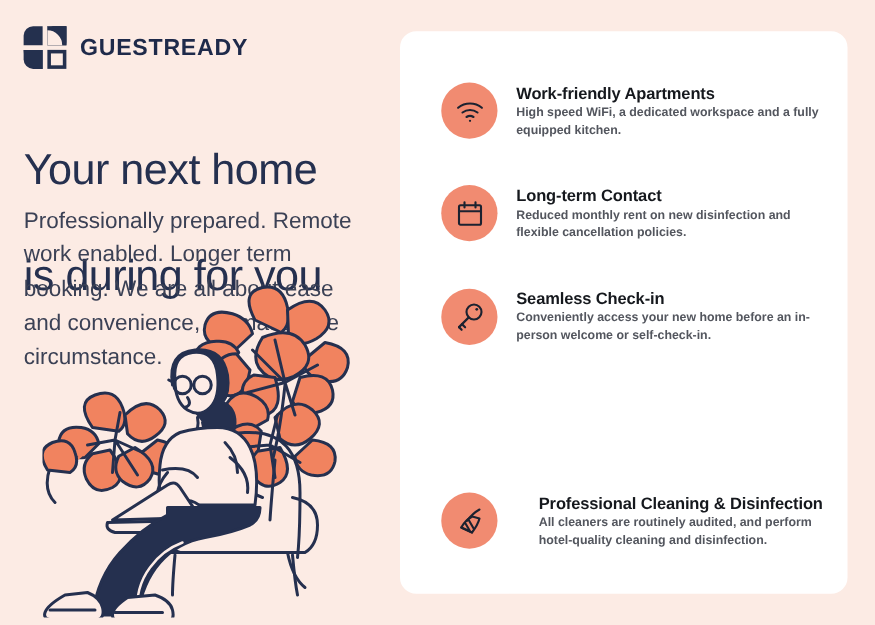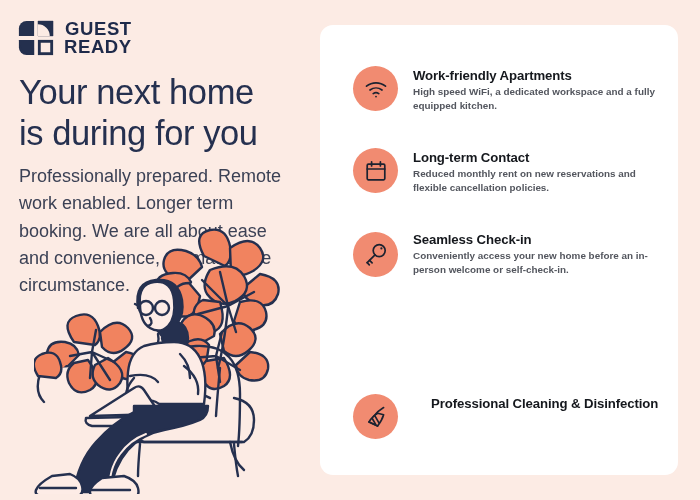--- a/index.html
+++ b/index.html
@@ -19,42 +19,41 @@
 
   #brand-logo {
     position: absolute;
     left: 17px; top: 19px;
     display: flex;
     align-items: center;
     gap: 9px;
   }
   #brand-logo .mark { width: 38px; height: 38px; display: block; }
   #brand-logo .wordmark {
-    display: flex; flex-direction: column;
+    display: flex; flex-direction: row;
     line-height: 0.96;
-    text-align: right;
   }
   #brand-logo .wordmark span {
     font-size: 18.5px;
     font-weight: 700;
     letter-spacing: 0.6px;
     color: #1e2a4a;
   }
 
   #headline {
     position: absolute;
     left: 19px; top: 72px;
     width: 290px;
     font-size: 34.5px;
     font-weight: 400;
     line-height: 1.19;
     letter-spacing: -0.4px;
     color: #25304f;
   }
-  #headline .line { display: block; white-space: nowrap; }
+  #headline .line { display: block; white-space: nowrap; margin-top: 44px; }
 
   #subheadline {
     position: absolute;
     left: 19px; top: 163px;
     width: 275px;
     font-size: 18px;
     font-weight: 400;
     line-height: 1.52;
     color: #3b4155;
   }
@@ -254,21 +253,21 @@
   <div class="feature-item" style="top:122px;">
     <span class="feature-icon">
       <svg width="22" height="22" viewBox="0 0 22 22" fill="none" stroke="#1c2230" stroke-width="1.7" stroke-linecap="round" stroke-linejoin="round">
         <rect x="2.2" y="4.2" width="17.6" height="15.6" rx="1.2"></rect>
         <path d="M2.2 9 H19.8"></path>
         <path d="M6.6 1.8 V6 M15.4 1.8 V6"></path>
       </svg>
     </span>
     <span class="feature-text">
       <span class="feature-title">Long-term Contact</span>
-      <span class="feature-desc" style="display:block">Reduced monthly rent on new reservations and flexible cancellation policies.</span>
+      <span class="feature-desc" style="display:block">Reduced monthly rent on new disinfection and flexible cancellation policies.</span>
     </span>
   </div>
 
   <div class="feature-item" style="top:204px;align-items:flex-end;">
     <span class="feature-icon">
       <svg width="23" height="23" viewBox="0 0 23 23" fill="none" stroke="#1c2230" stroke-width="1.7" stroke-linecap="round" stroke-linejoin="round">
         <circle cx="15.2" cy="7.6" r="6"></circle>
         <circle cx="17.4" cy="5.4" r="1.1" fill="#1c2230" stroke="none"></circle>
         <path d="M11 11.9 L3.2 19.7"></path>
         <path d="M5.6 17.3 L8.1 19.8"></path>
@@ -285,16 +284,17 @@
   <div class="feature-item" style="top:368px;gap:33px;">
     <span class="feature-icon">
       <svg width="24" height="24" viewBox="0 0 24 24" fill="none" stroke="#1c2230" stroke-width="1.7" stroke-linecap="round" stroke-linejoin="round">
         <path d="M19.6 2.6 C16 4.6 12.4 8 9.6 11.6"></path>
         <path d="M13.8 8.2 C10.4 10 7 13.4 5 17 L13.6 21 C16.2 17.6 18.6 13.6 19.6 9.8 Z"></path>
         <path d="M8.4 13.8 L11.8 19.6 M11.2 11.4 L14.8 17.6 M5 17 L13.6 21"></path>
       </svg>
     </span>
     <span class="feature-text">
       <span class="feature-title">Professional Cleaning &amp; Disinfection</span>
+      <span class="feature-desc" style="display:block">All cleaners are routinely audited, and perform hotel-quality cleaning and disinfection.</span>
     </span>
   </div>
 
 </div>
 
 </body></html>

